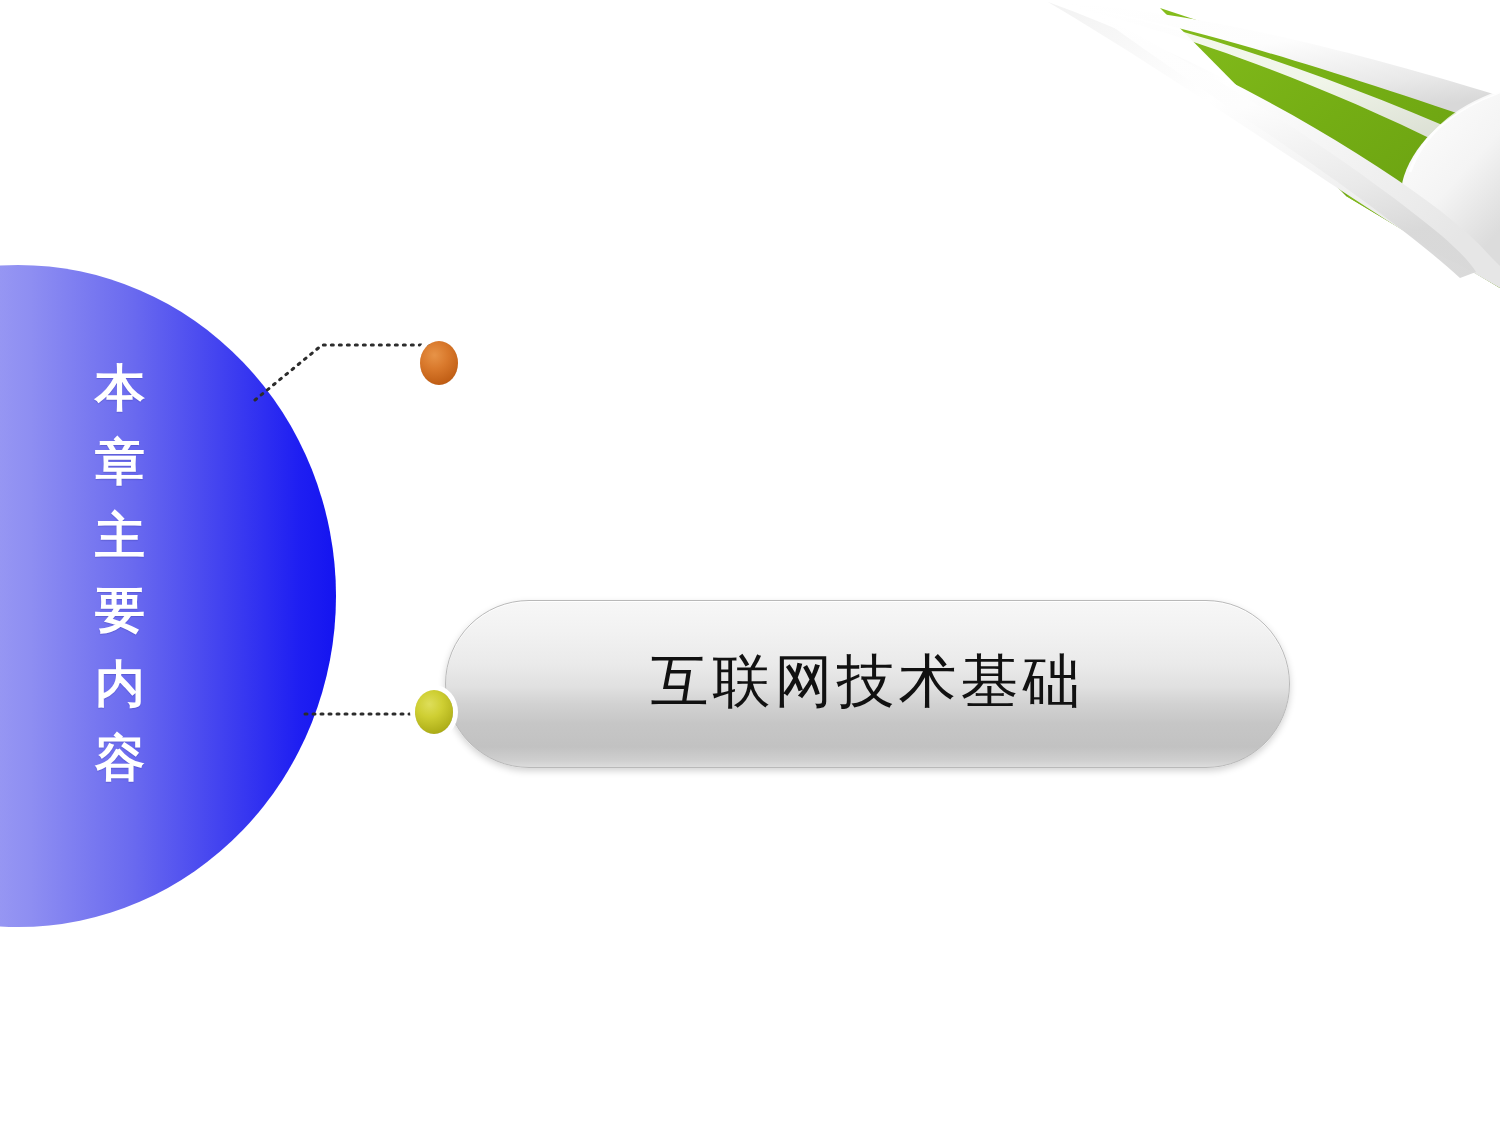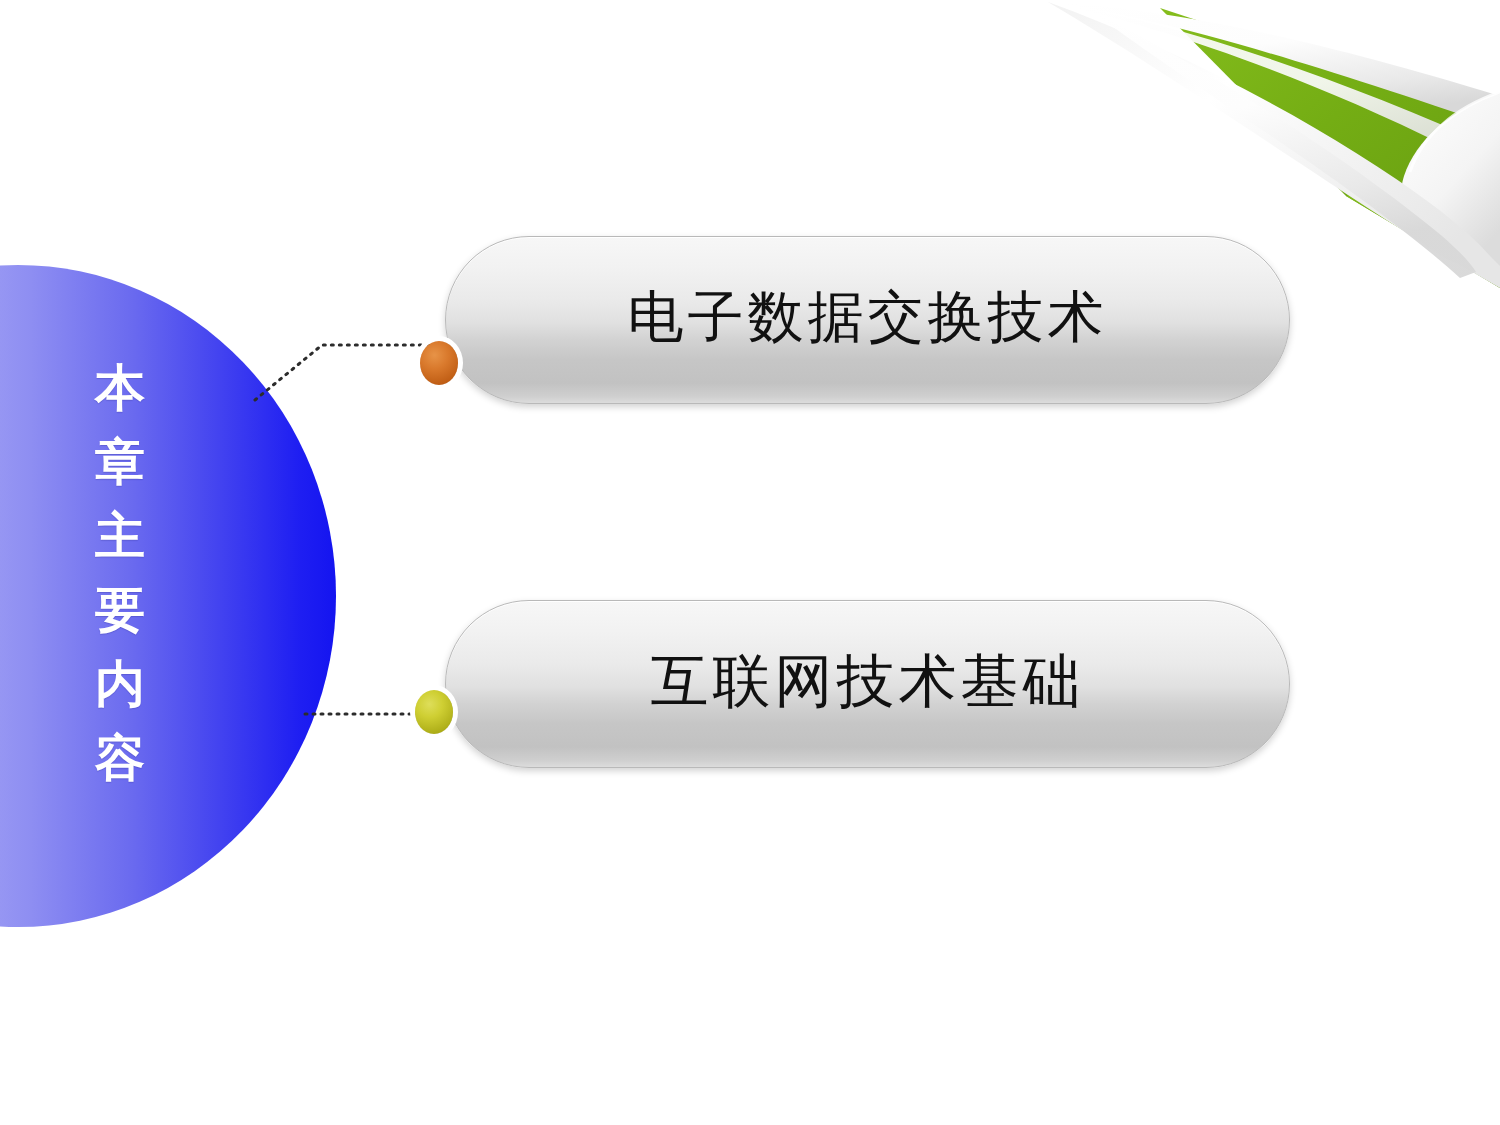--- a/index.html
+++ b/index.html
@@ -216,23 +216,20 @@
 
   <svg id="connectors" viewBox="0 0 1500 1125" xmlns="http://www.w3.org/2000/svg">
 
     <polyline points="255,400 322,345 430,345" fill="none" stroke="#2c2c2c" stroke-width="3" stroke-dasharray="2 6" stroke-linecap="round"></polyline>
 
     <line x1="305" y1="714" x2="430" y2="714" stroke="#2c2c2c" stroke-width="3" stroke-dasharray="2 6" stroke-linecap="round"></line>
   </svg>
 
   <div class="item-row" id="item-row-0">
     <div class="bullet-dot" id="bullet-dot-0"></div>
-    <div class="pill">
-      <div class="pill-label">电子数据交换技术</div>
-    </div>
   </div>
 
   <div class="item-row" id="item-row-1">
     <div class="bullet-dot" id="bullet-dot-1"></div>
     <div class="pill">
       <div class="pill-label">互联网技术基础</div>
     </div>
   </div>
 
 </div>

